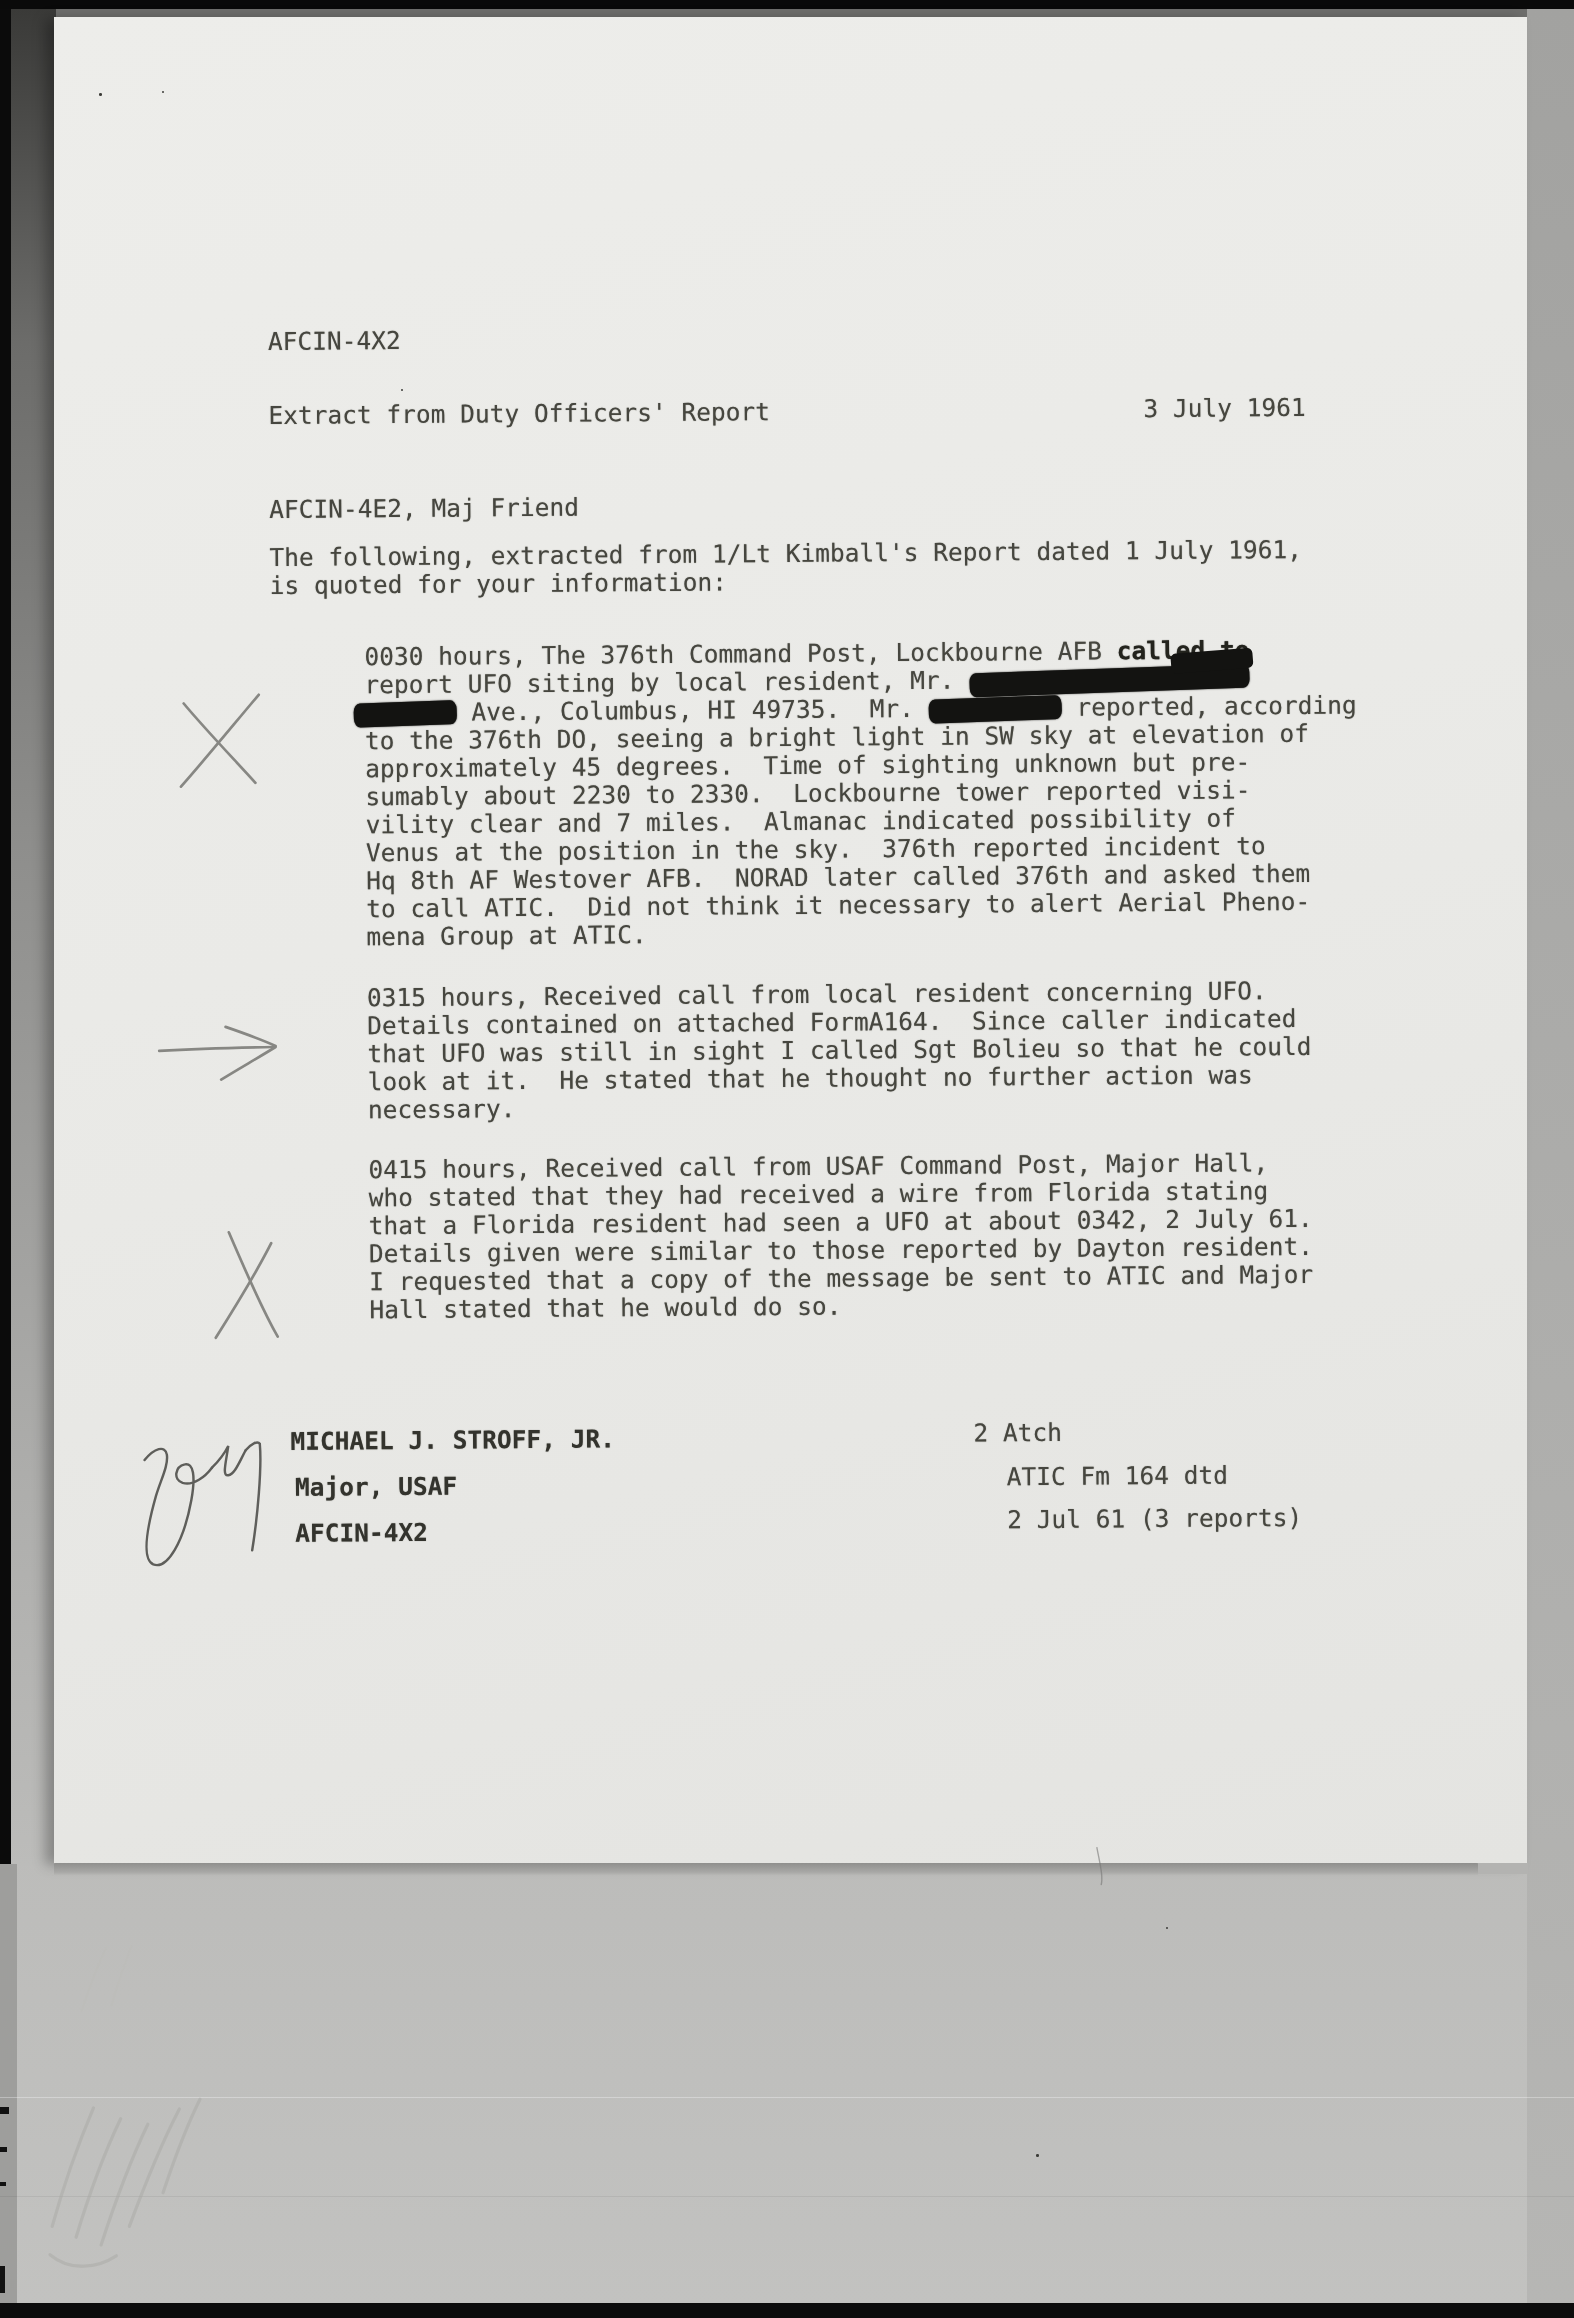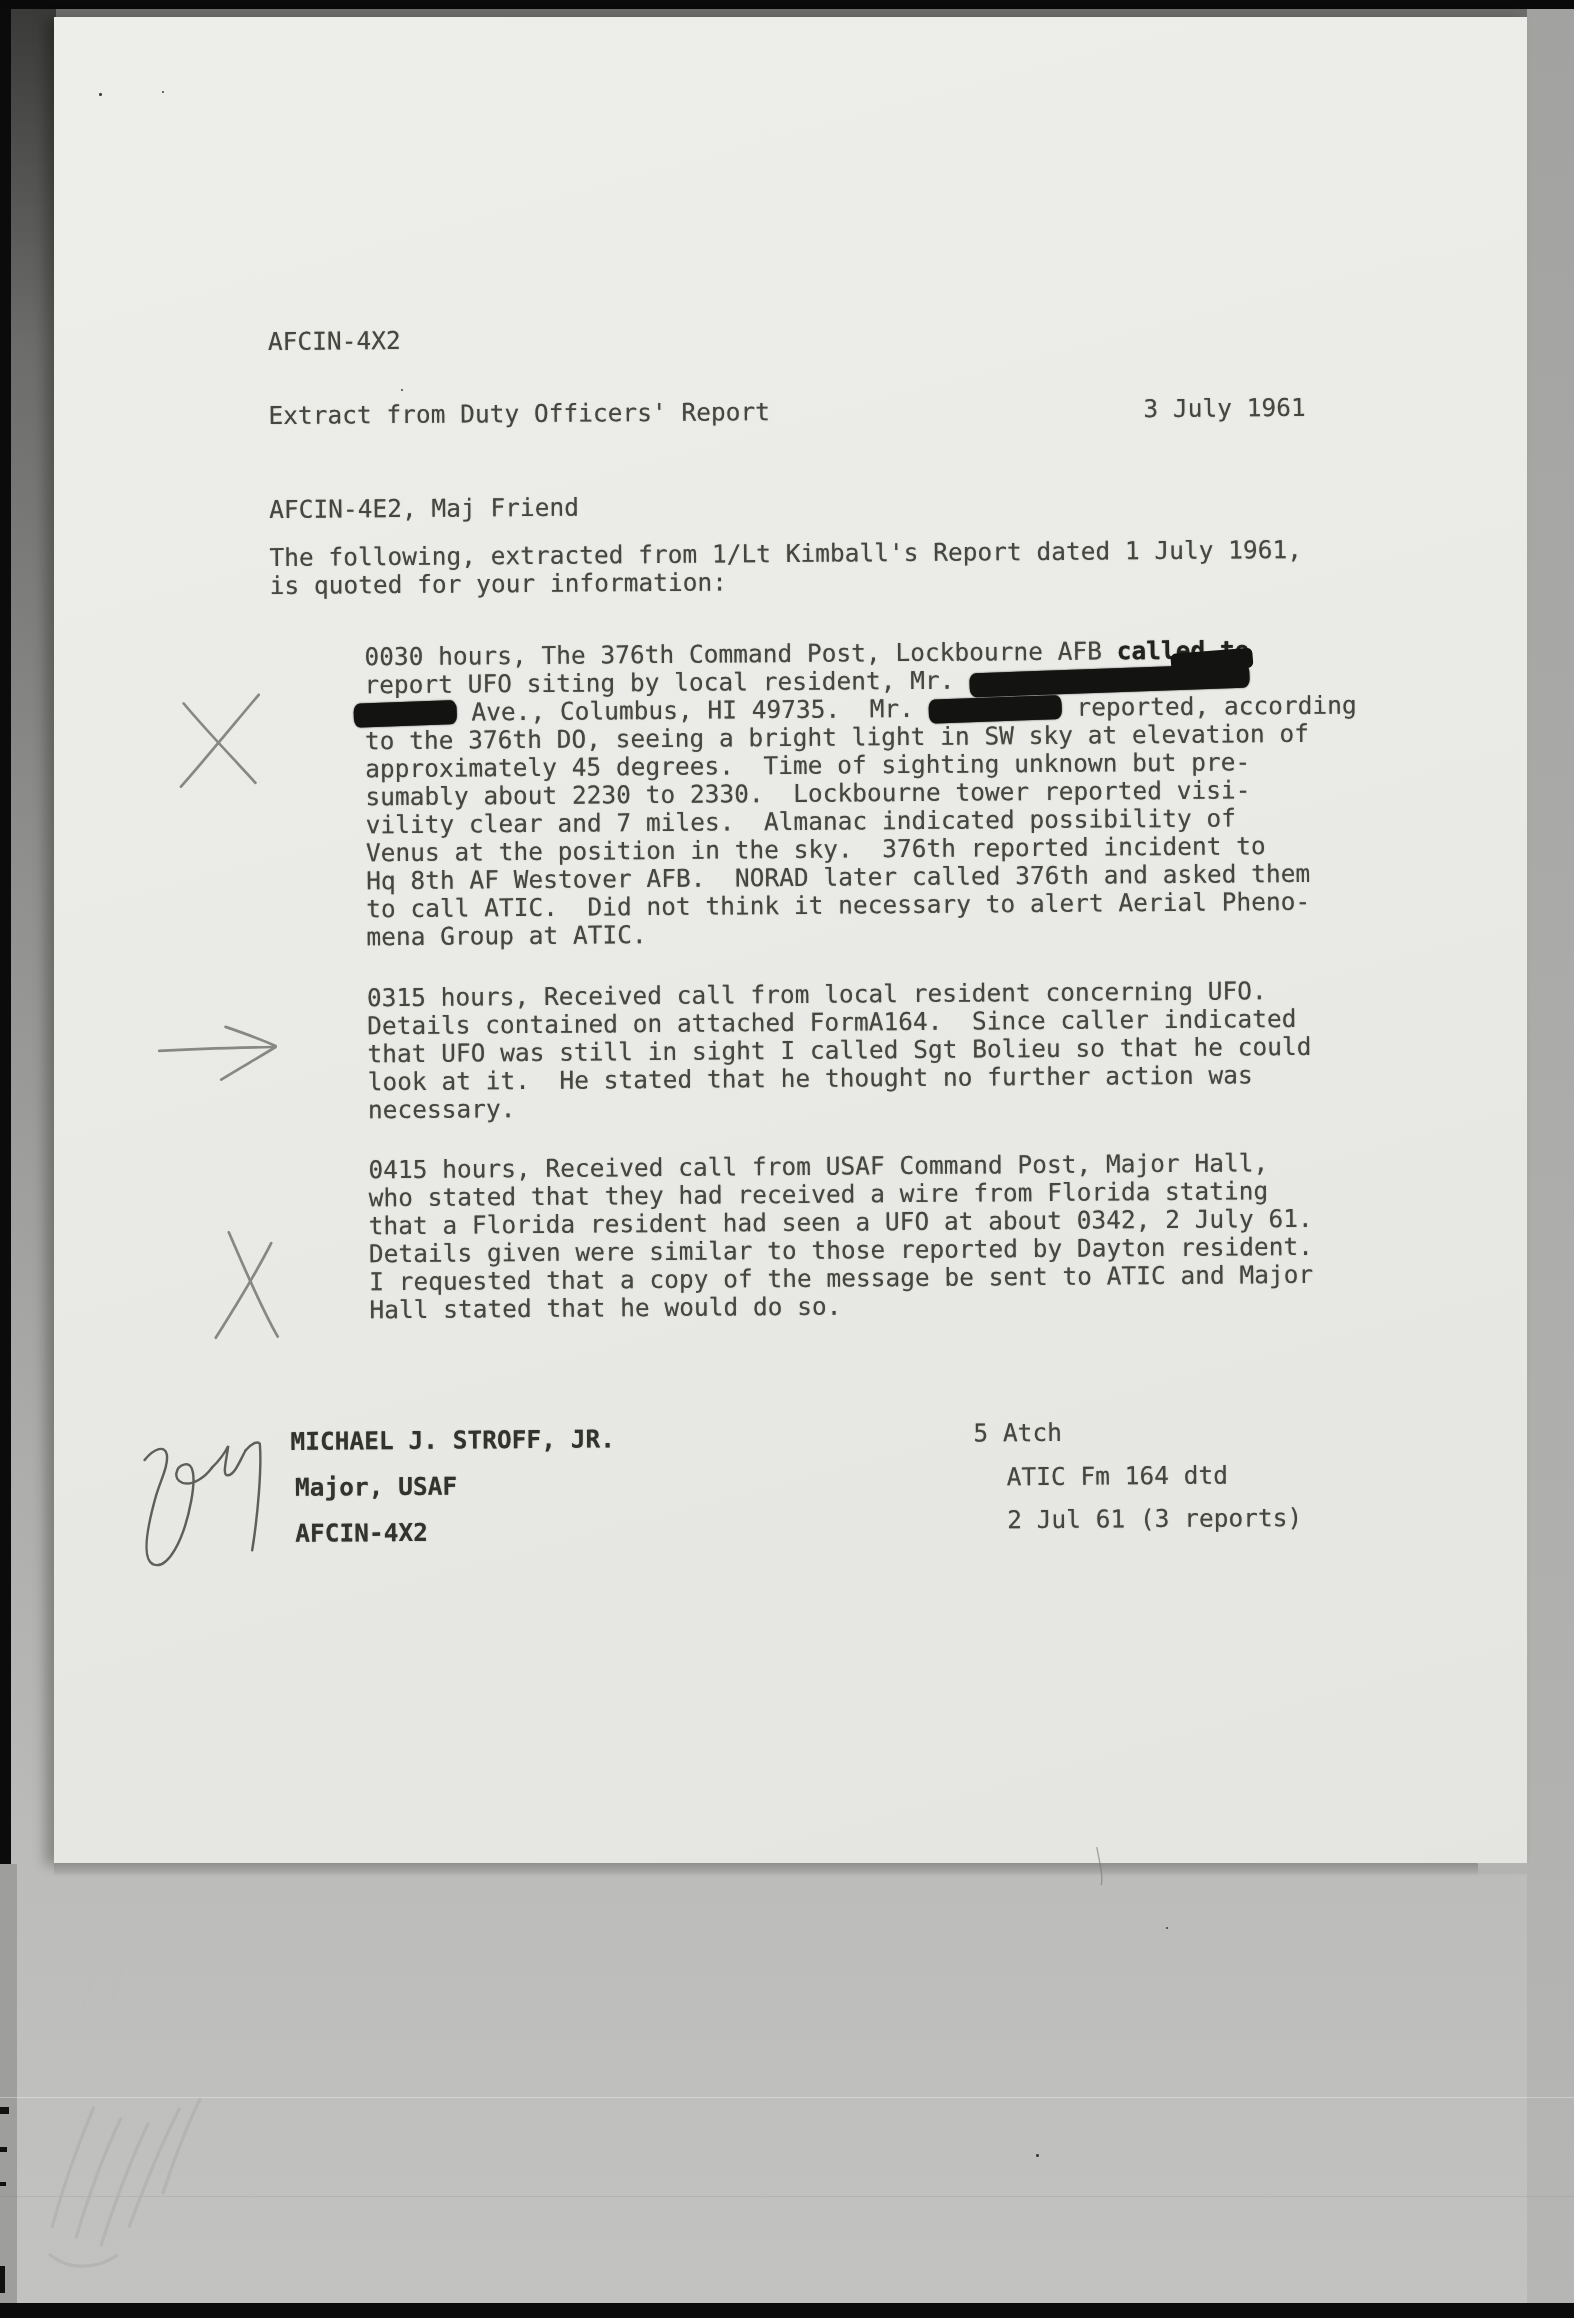--- a/index.html
+++ b/index.html
@@ -82,21 +82,21 @@
   <div id="paragraphs">
       <div class="para typed" style="top: 644px;"><div class="tline"><span>0030 hours, The 376th Command Post, Lockbourne AFB </span><span class="heavy">called to</span></div><div class="tline"><span>report UFO siting by local resident, Mr. </span><span class="redaction bump" style="width: 280px;"></span></div><div class="tline"><span class="redaction" style="width: 103px; margin-left: -11px;"></span><span> Ave., Columbus, HI 49735.  Mr. </span><span class="redaction" style="width: 133px;"></span><span> reported, according</span></div><div class="tline"><span>to the 376th DO, seeing a bright light in SW sky at elevation of</span></div><div class="tline"><span>approximately 45 degrees.  Time of sighting unknown but pre-</span></div><div class="tline"><span>sumably about 2230 to 2330.  Lockbourne tower reported visi-</span></div><div class="tline"><span>vility clear and 7 miles.  Almanac indicated possibility of</span></div><div class="tline"><span>Venus at the position in the sky.  376th reported incident to</span></div><div class="tline"><span>Hq 8th AF Westover AFB.  NORAD later called 376th and asked them</span></div><div class="tline"><span>to call ATIC.  Did not think it necessary to alert Aerial Pheno-</span></div><div class="tline"><span>mena Group at ATIC.</span></div></div>
       <div class="para typed" style="top: 985px;"><div class="tline"><span>0315 hours, Received call from local resident concerning UFO.</span></div><div class="tline"><span>Details contained on attached FormA164.  Since caller indicated</span></div><div class="tline"><span>that UFO was still in sight I called Sgt Bolieu so that he could</span></div><div class="tline"><span>look at it.  He stated that he thought no further action was</span></div><div class="tline"><span>necessary.</span></div></div>
       <div class="para typed" style="top: 1157px;"><div class="tline"><span>0415 hours, Received call from USAF Command Post, Major Hall,</span></div><div class="tline"><span>who stated that they had received a wire from Florida stating</span></div><div class="tline"><span>that a Florida resident had seen a UFO at about 0342, 2 July 61.</span></div><div class="tline"><span>Details given were similar to those reported by Dayton resident.</span></div><div class="tline"><span>I requested that a copy of the message be sent to ATIC and Major</span></div><div class="tline"><span>Hall stated that he would do so.</span></div></div>
     </div>
 
   <span class="typed sig-line" style="left:283px;top:1428px;">MICHAEL J. STROFF, JR.</span>
   <span class="typed sig-line" style="left:287px;top:1474px;">Major, USAF</span>
   <span class="typed sig-line" style="left:287px;top:1520px;">AFCIN-4X2</span>
 
-  <span class="typed" style="left:966px;top:1425px;">5 Atch</span>
+  <span class="typed" style="left:966px;top:1425px;">2 Atch</span>
   <span class="typed" style="left:999px;top:1469px;">ATIC Fm 164 dtd</span>
   <span class="typed" style="left:999px;top:1512px;">2 Jul 61 (3 reports)</span>
 </div>
 
 <svg width="1574" height="2319" viewBox="0 0 2896 4266">
   <g stroke="#6f6f6b" stroke-width="5" fill="none" stroke-linecap="round" opacity="0.8">
     <path d="M476,1278 C432,1330 378,1396 333,1447"></path>
     <path d="M338,1294 C378,1342 432,1398 470,1440"></path>
     <path d="M293,1933 C360,1929 440,1927 503,1926"></path>
     <path d="M415,1889 C450,1901 487,1915 507,1924"></path>

